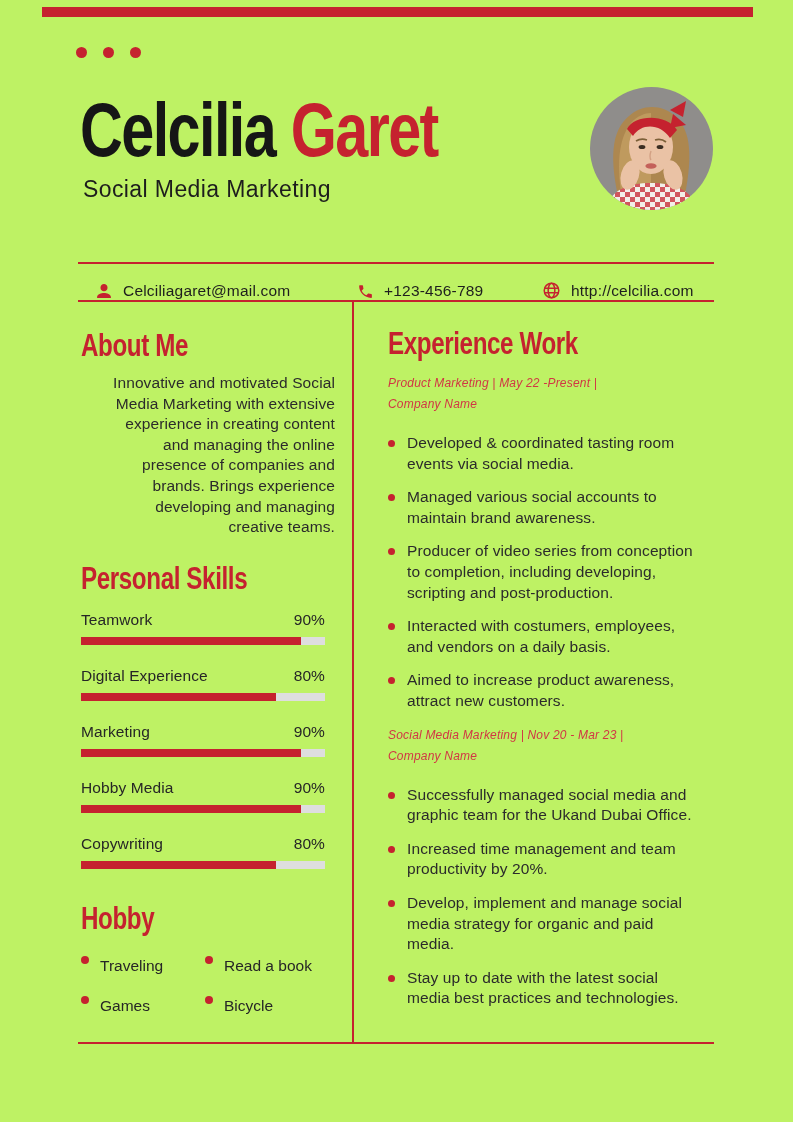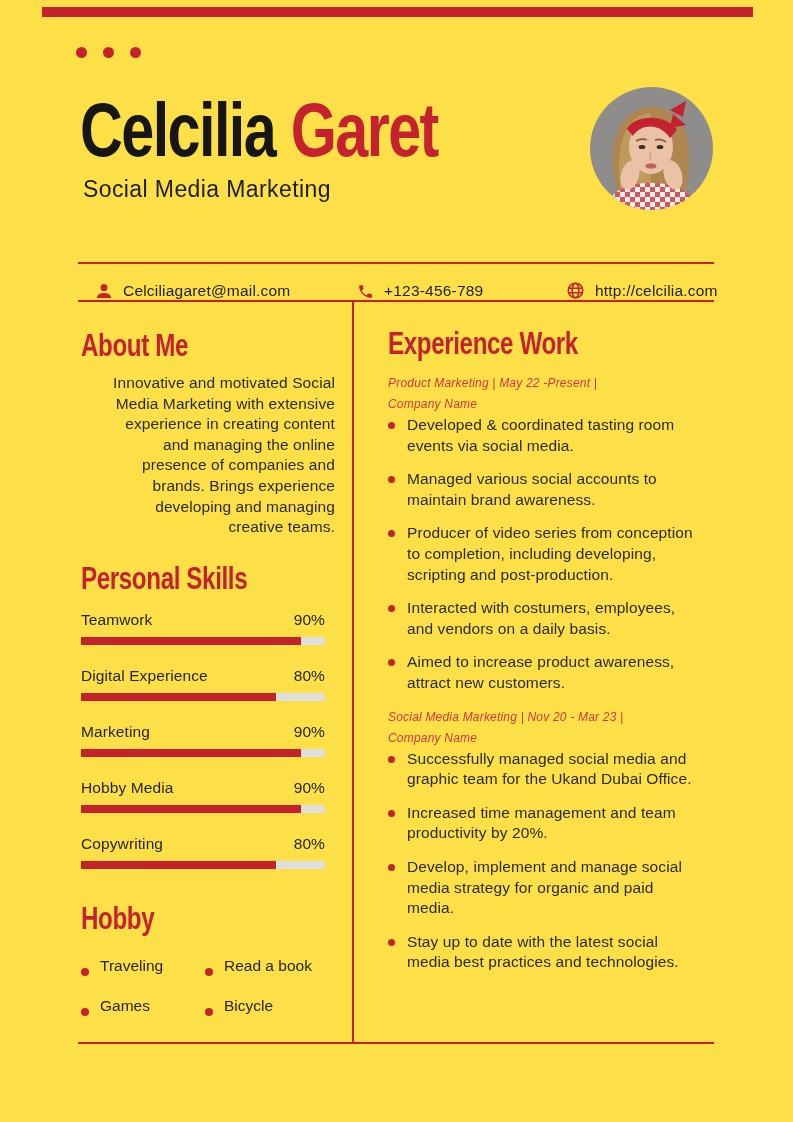--- a/index.html
+++ b/index.html
@@ -7,21 +7,21 @@
     --job-red: #d13744;
     --text: #2b2b2b;
     --name: #161616;
     --track: #dedede;
   }
   html, body { margin: 0; padding: 0; background: #ffffff; }
   .page {
     position: relative;
     width: 793px;
     height: 1122px;
-    background: #fde047;
+    background: #bef264;
     overflow: hidden;
     font-family: "Liberation Sans", sans-serif;
   }
 
   
   .top-accent-bar { position: absolute; left: 42px; top: 7px; width: 711px; height: 10px; background: var(--accent); }
   .dots { position: absolute; left: 76px; top: 47px; display: flex; gap: 16px; }
   .dot { width: 11px; height: 11px; border-radius: 50%; background: var(--accent); }
 
   
@@ -40,21 +40,21 @@
   .contact-bar {
     position: absolute; left: 78px; top: 262px; width: 636px; height: 36px;
     border-top: 2px solid var(--accent); border-bottom: 2px solid var(--accent);
   }
   .contact-item {
     position: absolute; top: 0; height: 36px; display: flex; align-items: flex-end; gap: 10px;
     font-size: 15.5px; color: #1e1e1e; letter-spacing: 0.2px; white-space: nowrap;
   }
   .ci-email { left: 17px; }
   .ci-phone { left: 279px; }
-  .ci-web   { left: 488px; }
+  .ci-web   { left: 464px; }
   .icon { color: var(--accent); display: inline-flex; flex: none; }
 
   
   .divider-v  { position: absolute; left: 352px; top: 302px; width: 2px; height: 740px; background: var(--accent); }
   .bottom-line { position: absolute; left: 78px; top: 1042px; width: 636px; height: 2px; background: var(--accent); }
 
   .section-title {
     font-weight: bold; font-size: 31px; line-height: 31px; color: var(--accent);
     letter-spacing: -0.5px; white-space: nowrap;
     transform: scaleX(0.78); transform-origin: left top;
@@ -67,29 +67,29 @@
 
   .skills { position: absolute; left: 81px; top: 563px; width: 244px; }
   .skill-list { margin-top: 16px; }
   .skill-row { margin-bottom: 21px; }
   .skill-head { display: flex; justify-content: space-between; font-size: 15.5px; line-height: 20px; color: #262626; letter-spacing: 0.1px; gap: 32px; }
   .skill-track { margin-top: 7px; height: 8px; background: var(--track); }
   .skill-fill { height: 100%; background: var(--accent); }
 
   .hobby { position: absolute; left: 81px; top: 903px; }
   .hobby-grid { display: grid; grid-template-columns: 124px auto; row-gap: 20px; margin-top: 22px; }
-  .hobby-item { display: flex; align-items: flex-end; gap: 11px; font-size: 15.5px; line-height: 20px; color: #262626; }
+  .hobby-item { display: flex; align-items: flex-start; gap: 11px; font-size: 15.5px; line-height: 20px; color: #262626; }
   .h-dot { width: 8px; height: 8px; border-radius: 50%; background: var(--accent); flex: none; }
 
   
   .experience { position: absolute; left: 388px; top: 328px; width: 340px; }
   .job { margin-top: 14px; }
   .job + .job { margin-top: 11px; }
   .job-heading { font-style: italic; color: var(--job-red); font-size: 12px; line-height: 21px; letter-spacing: 0.2px; white-space: pre-line; }
-  .bullets { }
+  .bullets { margin-top: 18px; }
   .bullet { display: flex; gap: 12px; margin-bottom: 13px; }
   .b-dot { width: 7px; height: 7px; border-radius: 50%; background: var(--accent); margin-top: 7px; flex: none; }
 </style>
 </head>
 <body>
 
 <div class="page">
 
   <div class="top-accent-bar"></div>
 

